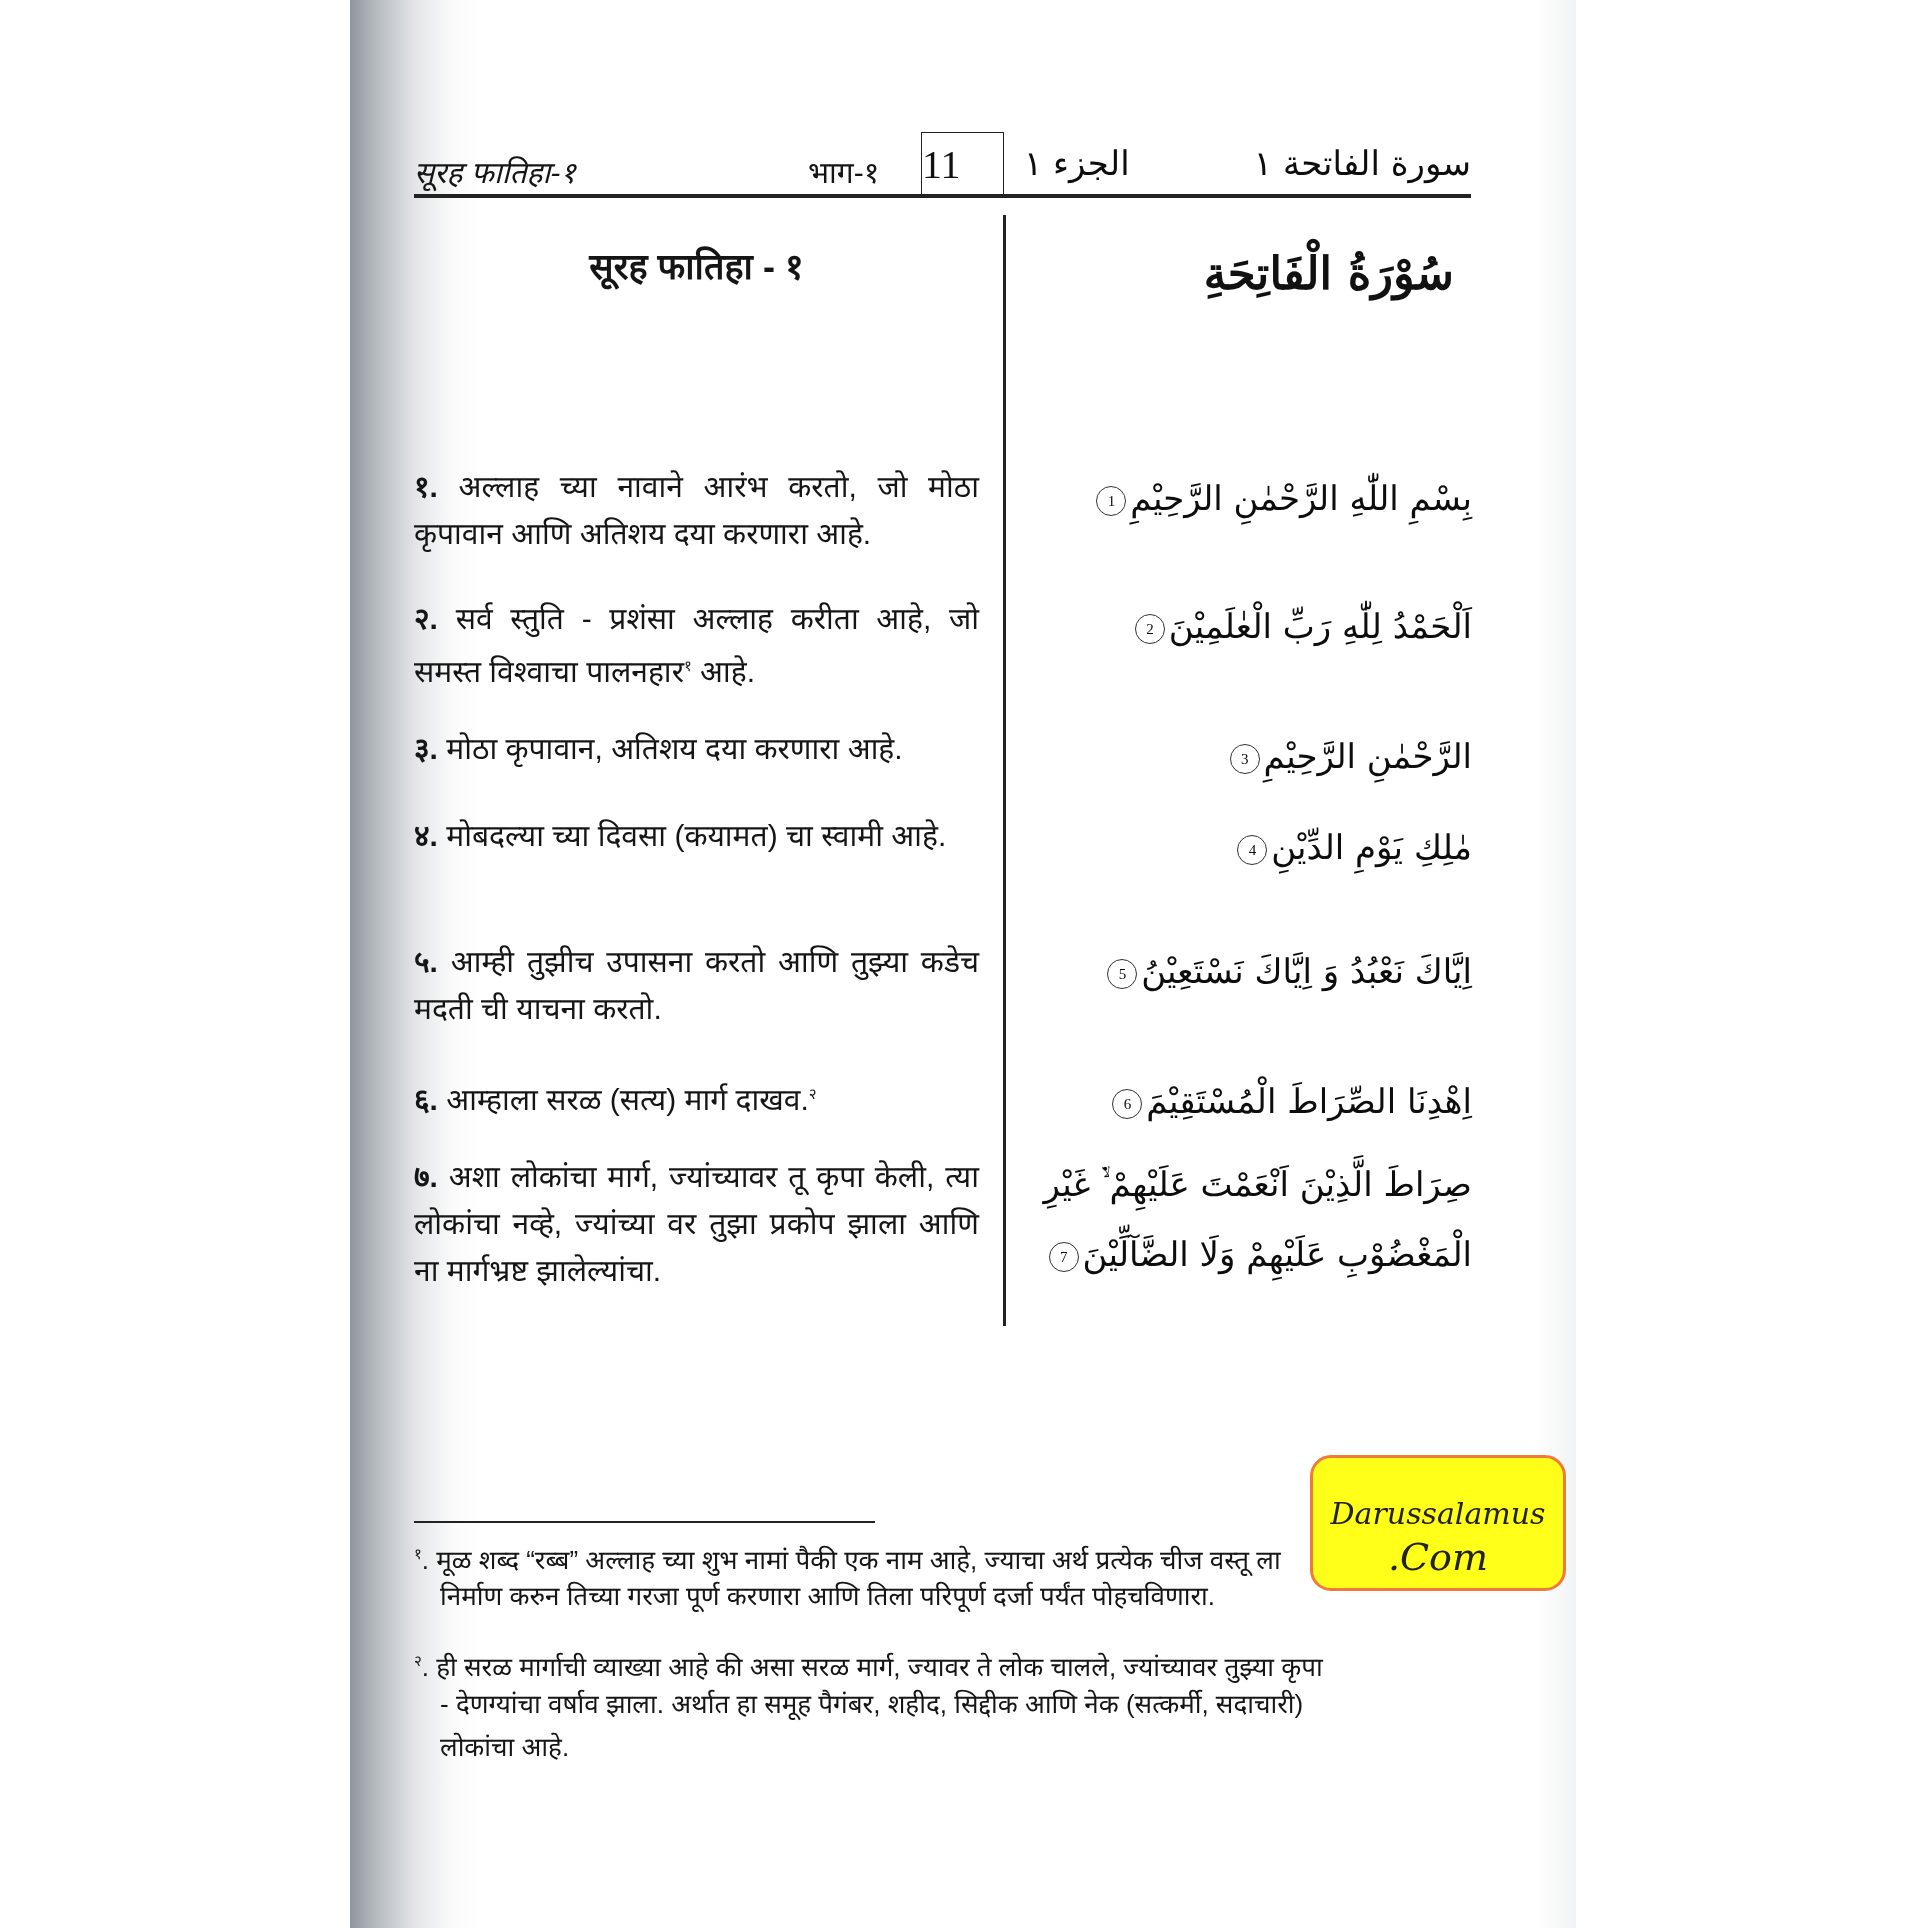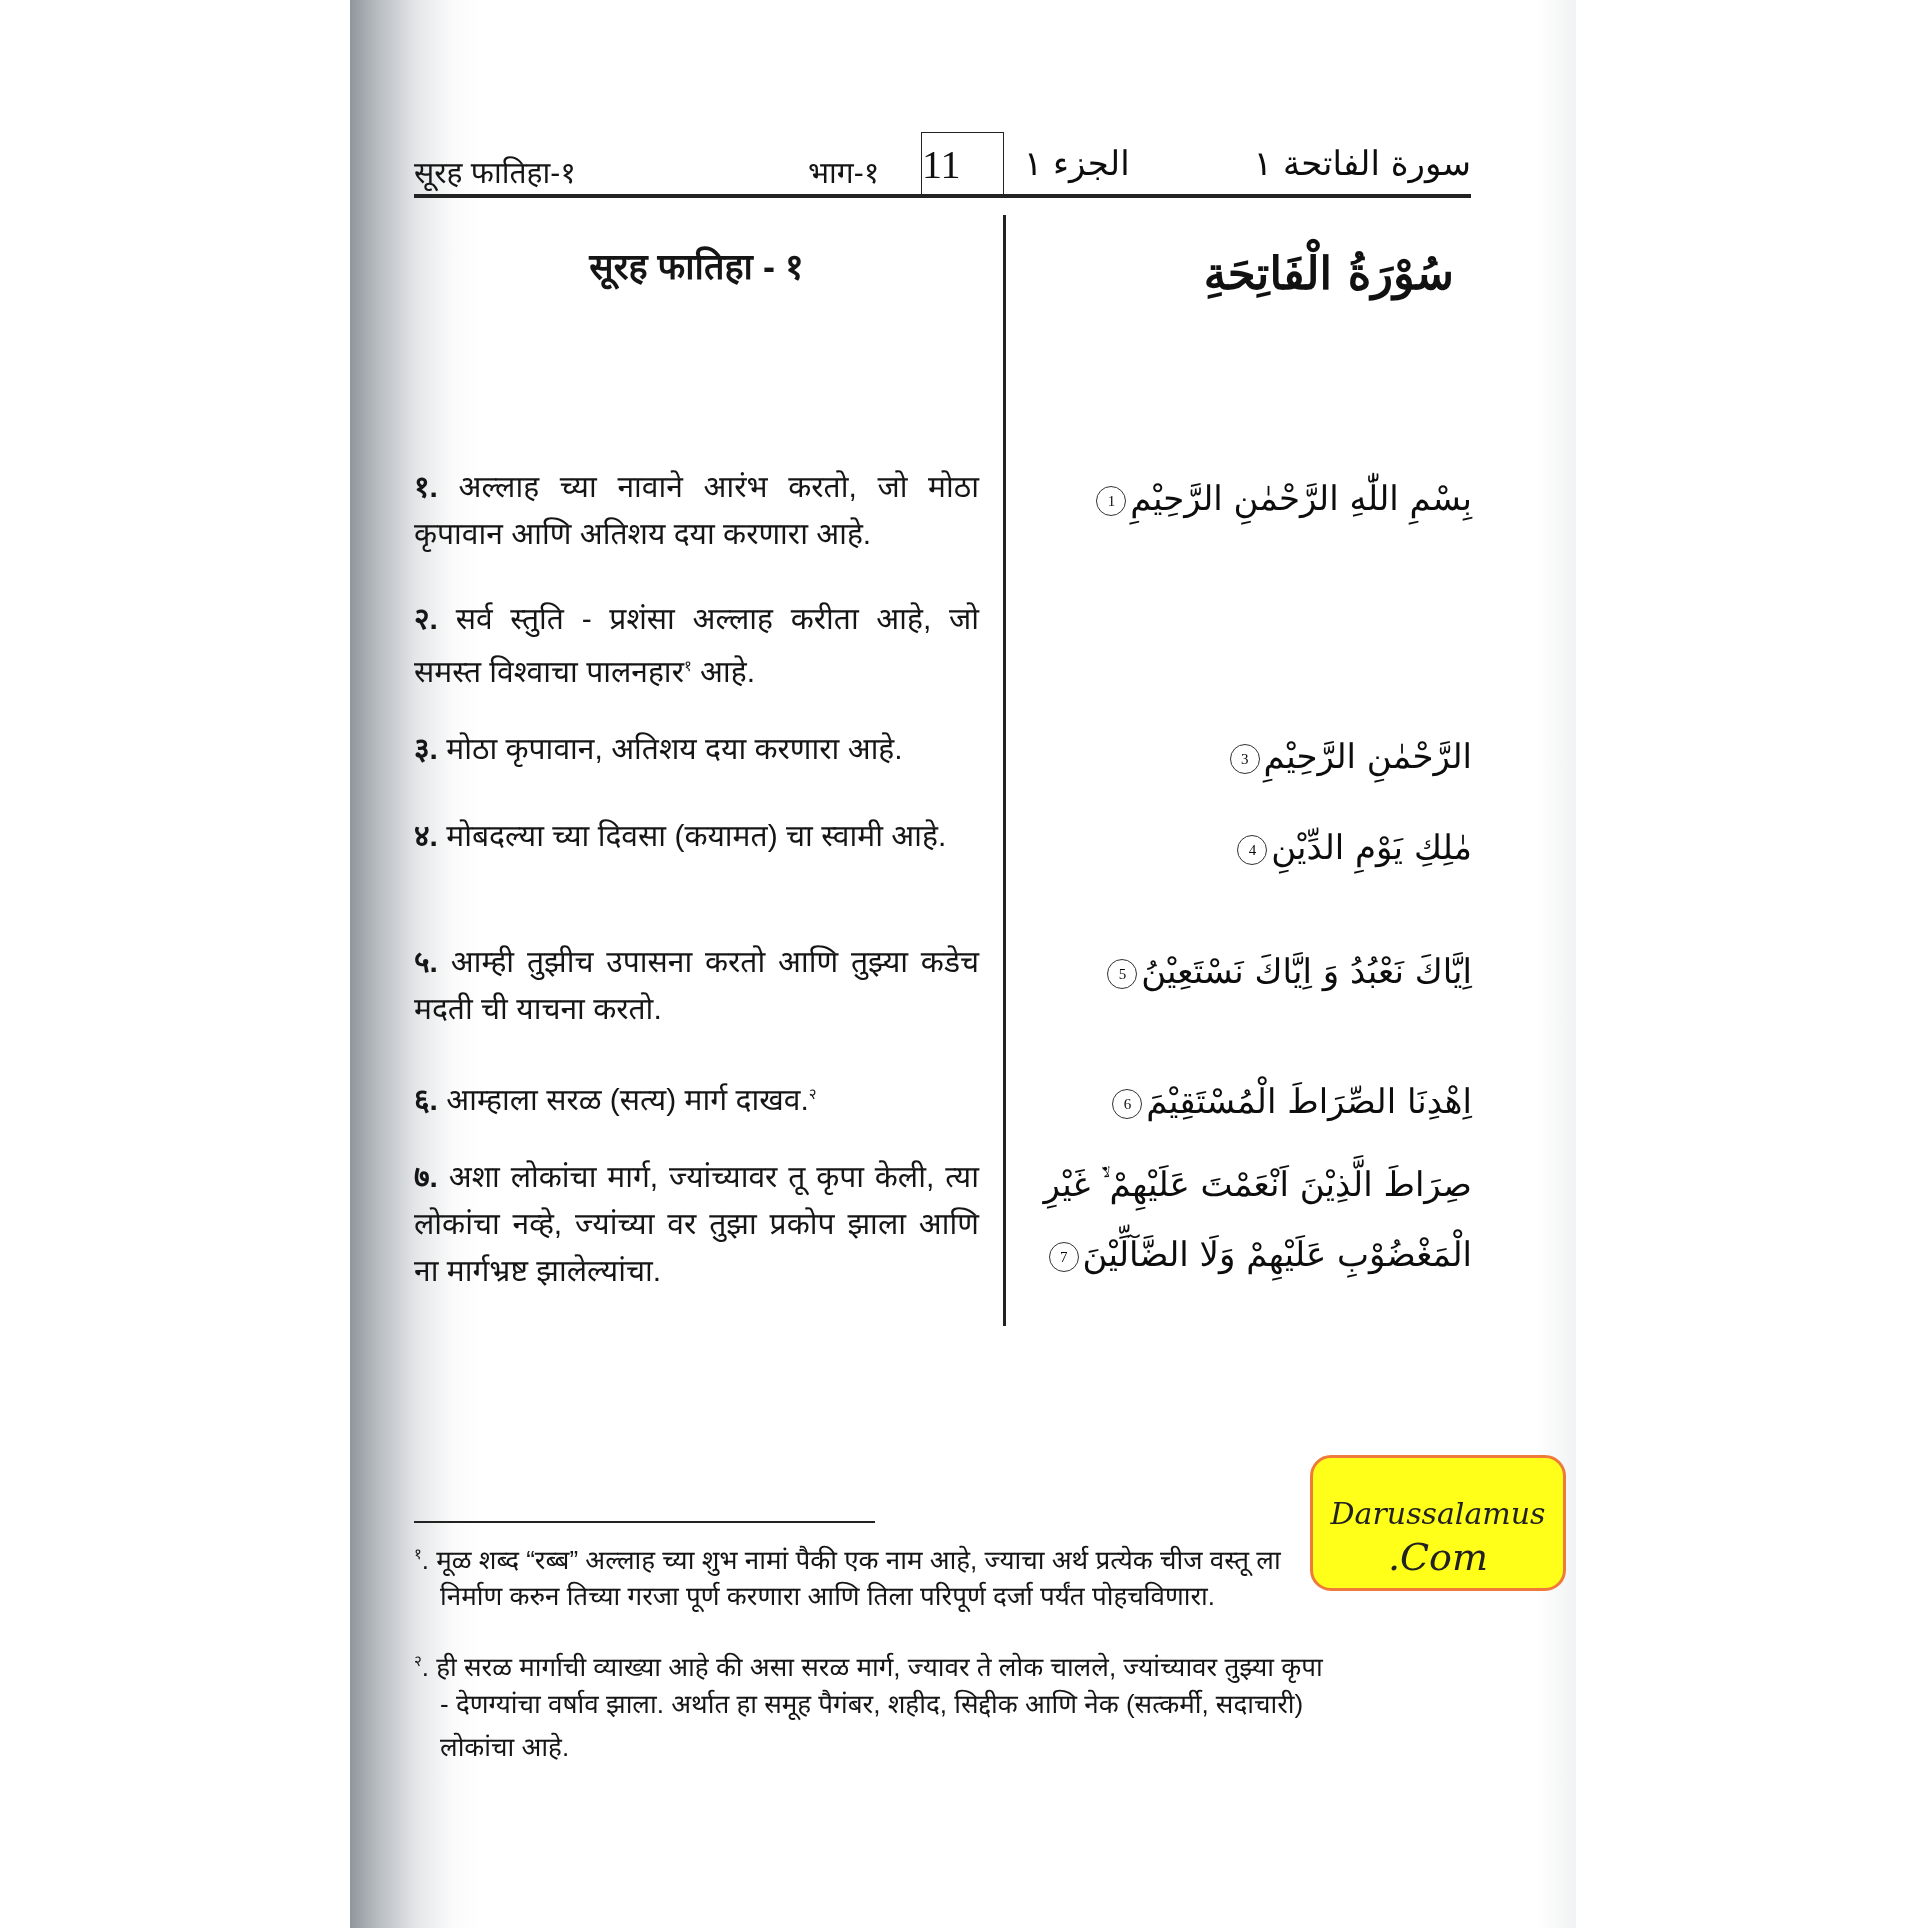--- a/index.html
+++ b/index.html
@@ -29,21 +29,21 @@
            border:3.8px solid #f07a3a; border-radius:21px; box-sizing:border-box;
            font-family:"DejaVu Serif", serif; font-style:italic; color:#222; text-align:center; }
   .badge .b1 { position:absolute; left:0; right:0; top:38px; font-size:30px; }
   .badge .b2 { position:absolute; left:0; right:0; top:77px; font-size:38px;font-style:italic; }
 </style>
 </head>
 <body>
 
 <div class="page">
 
-  <div class="abs hdr mar" style="left:64px;">सूरह फातिहा-१</div>
+  <div class="abs hdr mar" style="left:64px;font-style:italic;">सूरह फातिहा-१</div>
   <div class="abs hdr mar" style="left:458px;">भाग-१</div>
   <div class="pnum">11</div>
   <div class="abs hdr ar" style="left:674px; top:143px;">الجزء ١</div>
   <div class="abs hdr ar" style="right:105px; top:143px;">سورة الفاتحة ١</div>
   <div class="hdr-line"></div>
 
   <div class="divider"></div>
 
   <div class="title-l mar">सूरह फातिहा - १</div>
 
@@ -74,20 +74,23 @@
   <div class="verse-l mar" style="top:1153px;">
     <b>७.</b>
     <span>अशा लोकांचा मार्ग, ज्यांच्यावर तू कृपा केली, त्या लोकांचा नव्हे, ज्यांच्या वर तुझा प्रकोप झाला आणि ना मार्गभ्रष्ट झालेल्यांचा.</span>
   </div>
 
   <div class="title-r">سُوْرَةُ الْفَاتِحَةِ</div>
 
   <div class="ar-line ar" style="top:478px;">
     <span>بِسْمِ اللّٰهِ الرَّحْمٰنِ الرَّحِيْمِ</span><span class="vnum">1</span>
   </div>
+  <div class="ar-line ar" style="top:606px;">
+    <span>اَلْحَمْدُ لِلّٰهِ رَبِّ الْعٰلَمِيْنَ</span><span class="vnum">2</span>
+  </div>
   <div class="ar-line ar" style="top:736px;">
     <span>الرَّحْمٰنِ الرَّحِيْمِ</span><span class="vnum">3</span>
   </div>
   <div class="ar-line ar" style="top:827px;">
     <span>مٰلِكِ يَوْمِ الدِّيْنِ</span><span class="vnum">4</span>
   </div>
   <div class="ar-line ar" style="top:951px;">
     <span>اِيَّاكَ نَعْبُدُ وَ اِيَّاكَ نَسْتَعِيْنُ</span><span class="vnum">5</span>
   </div>
   <div class="ar-line ar" style="top:1081px;">

